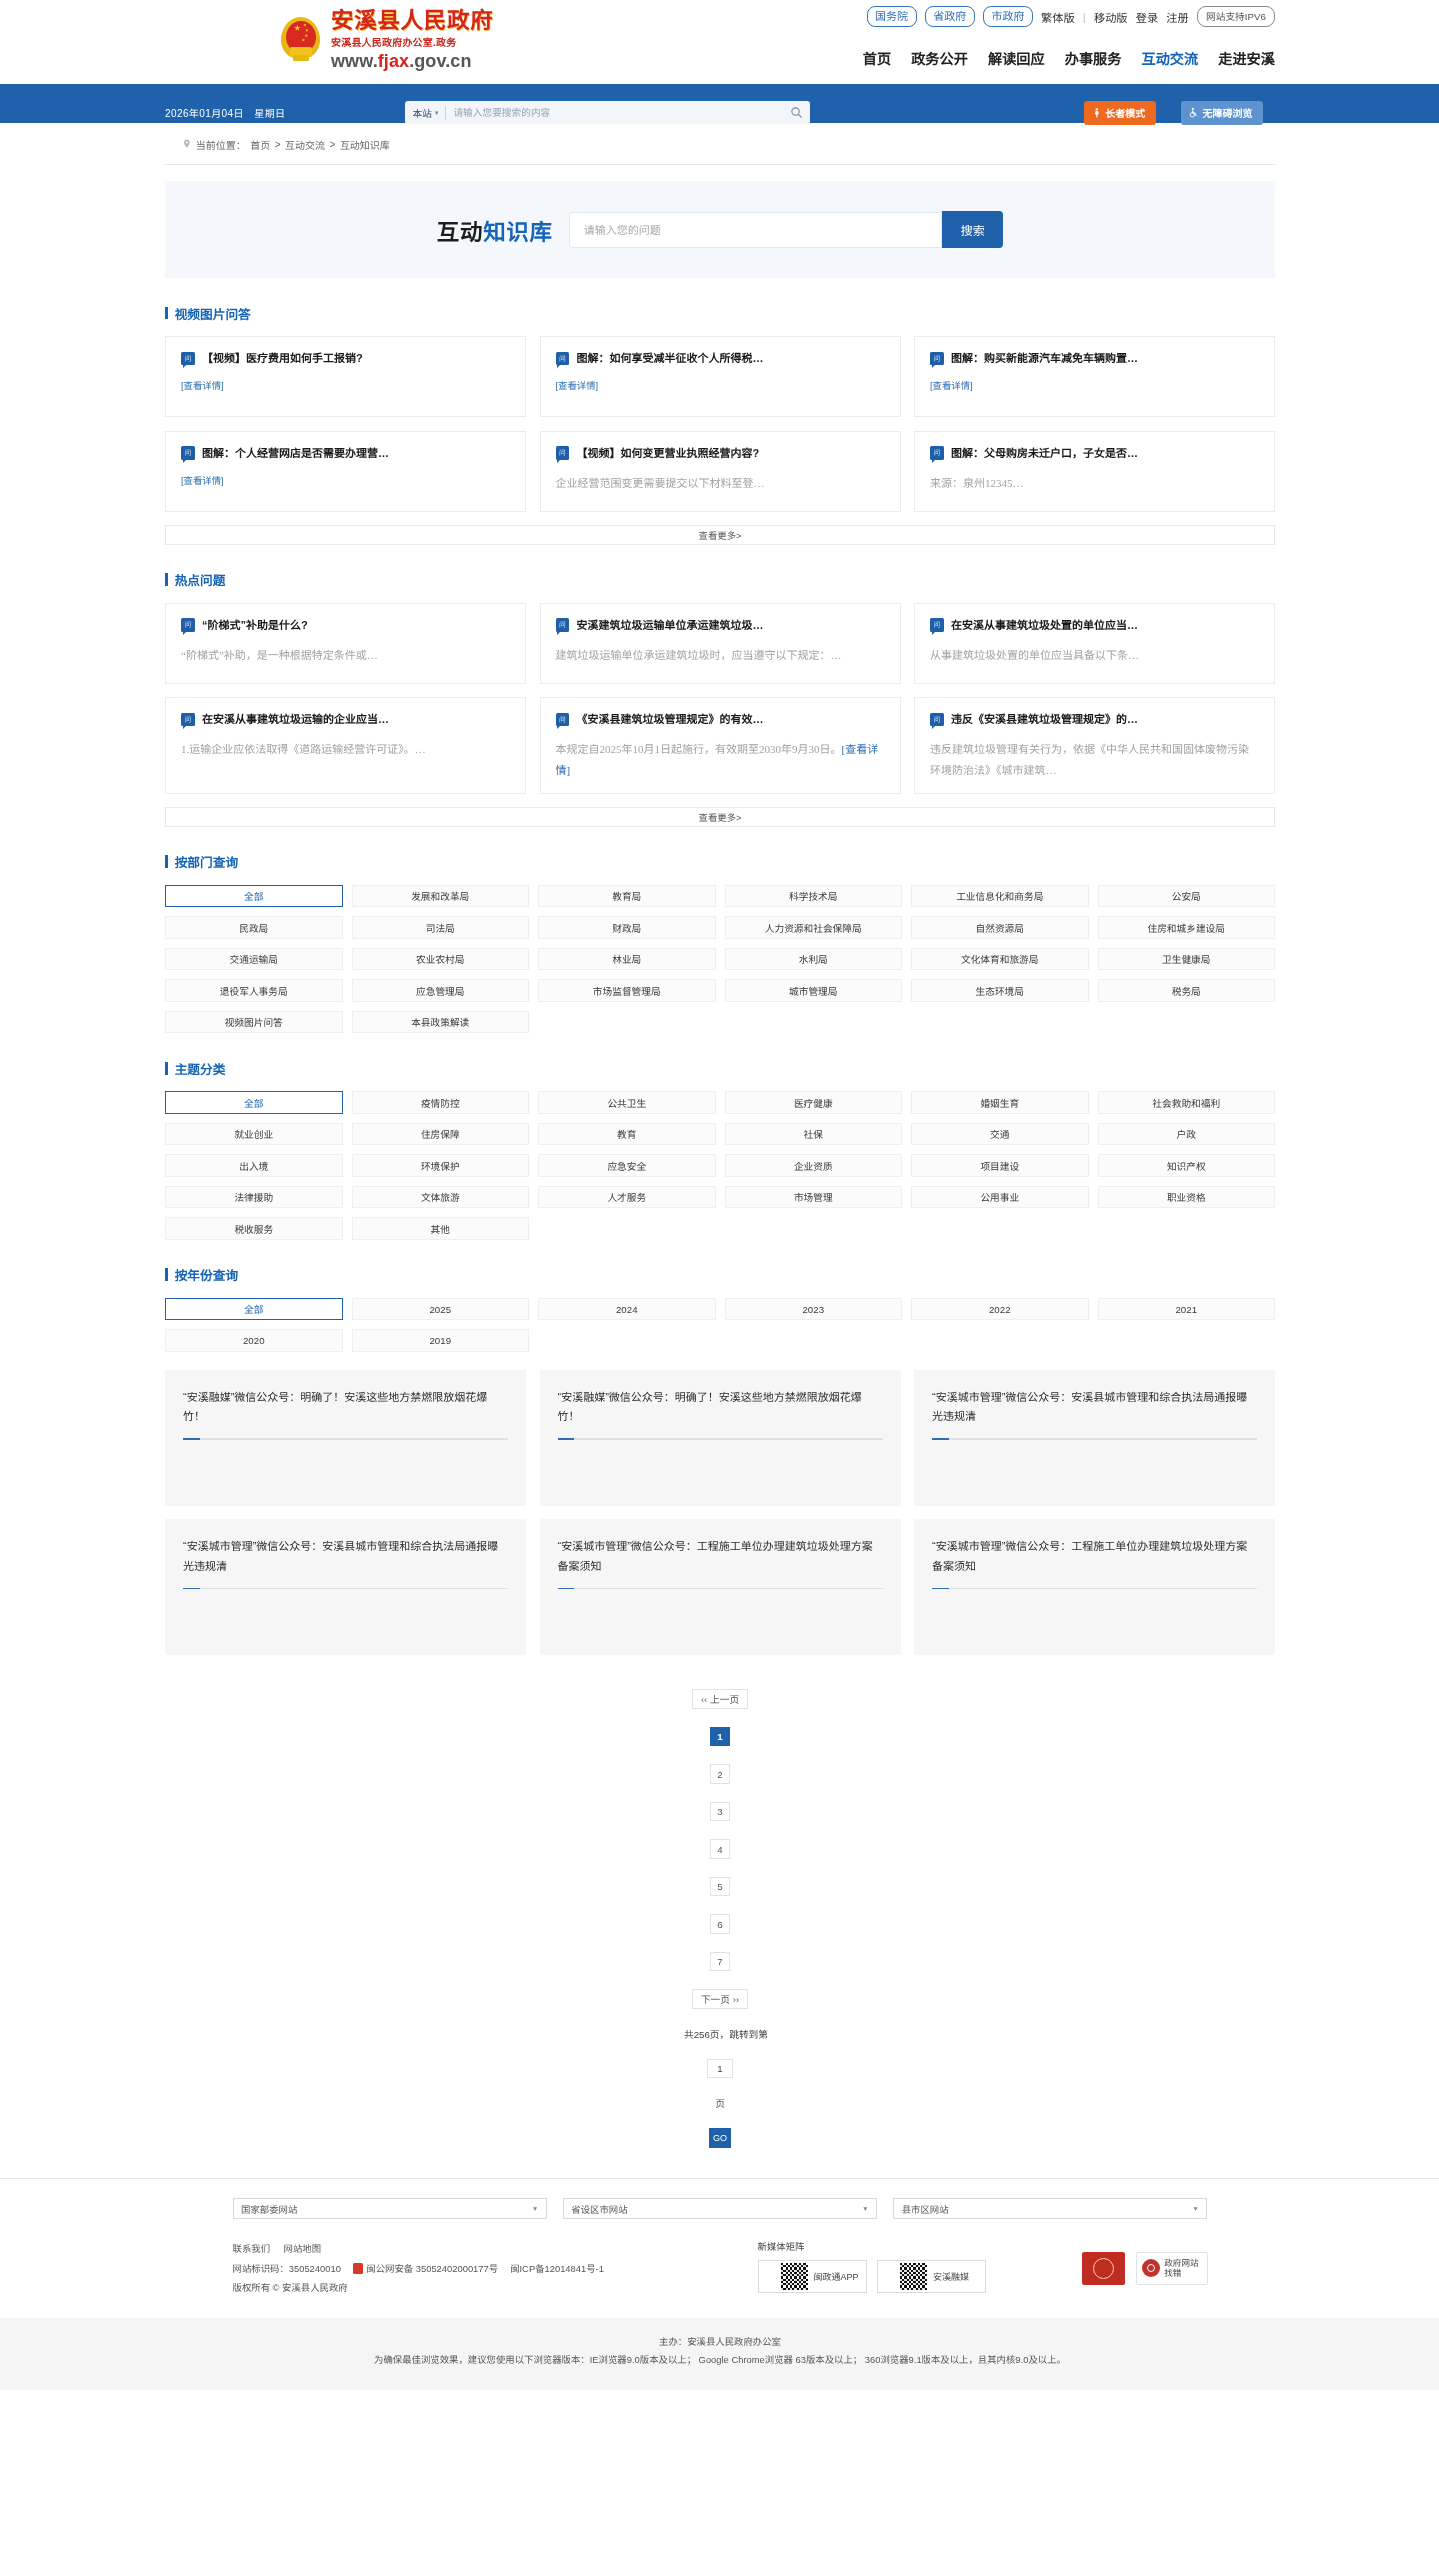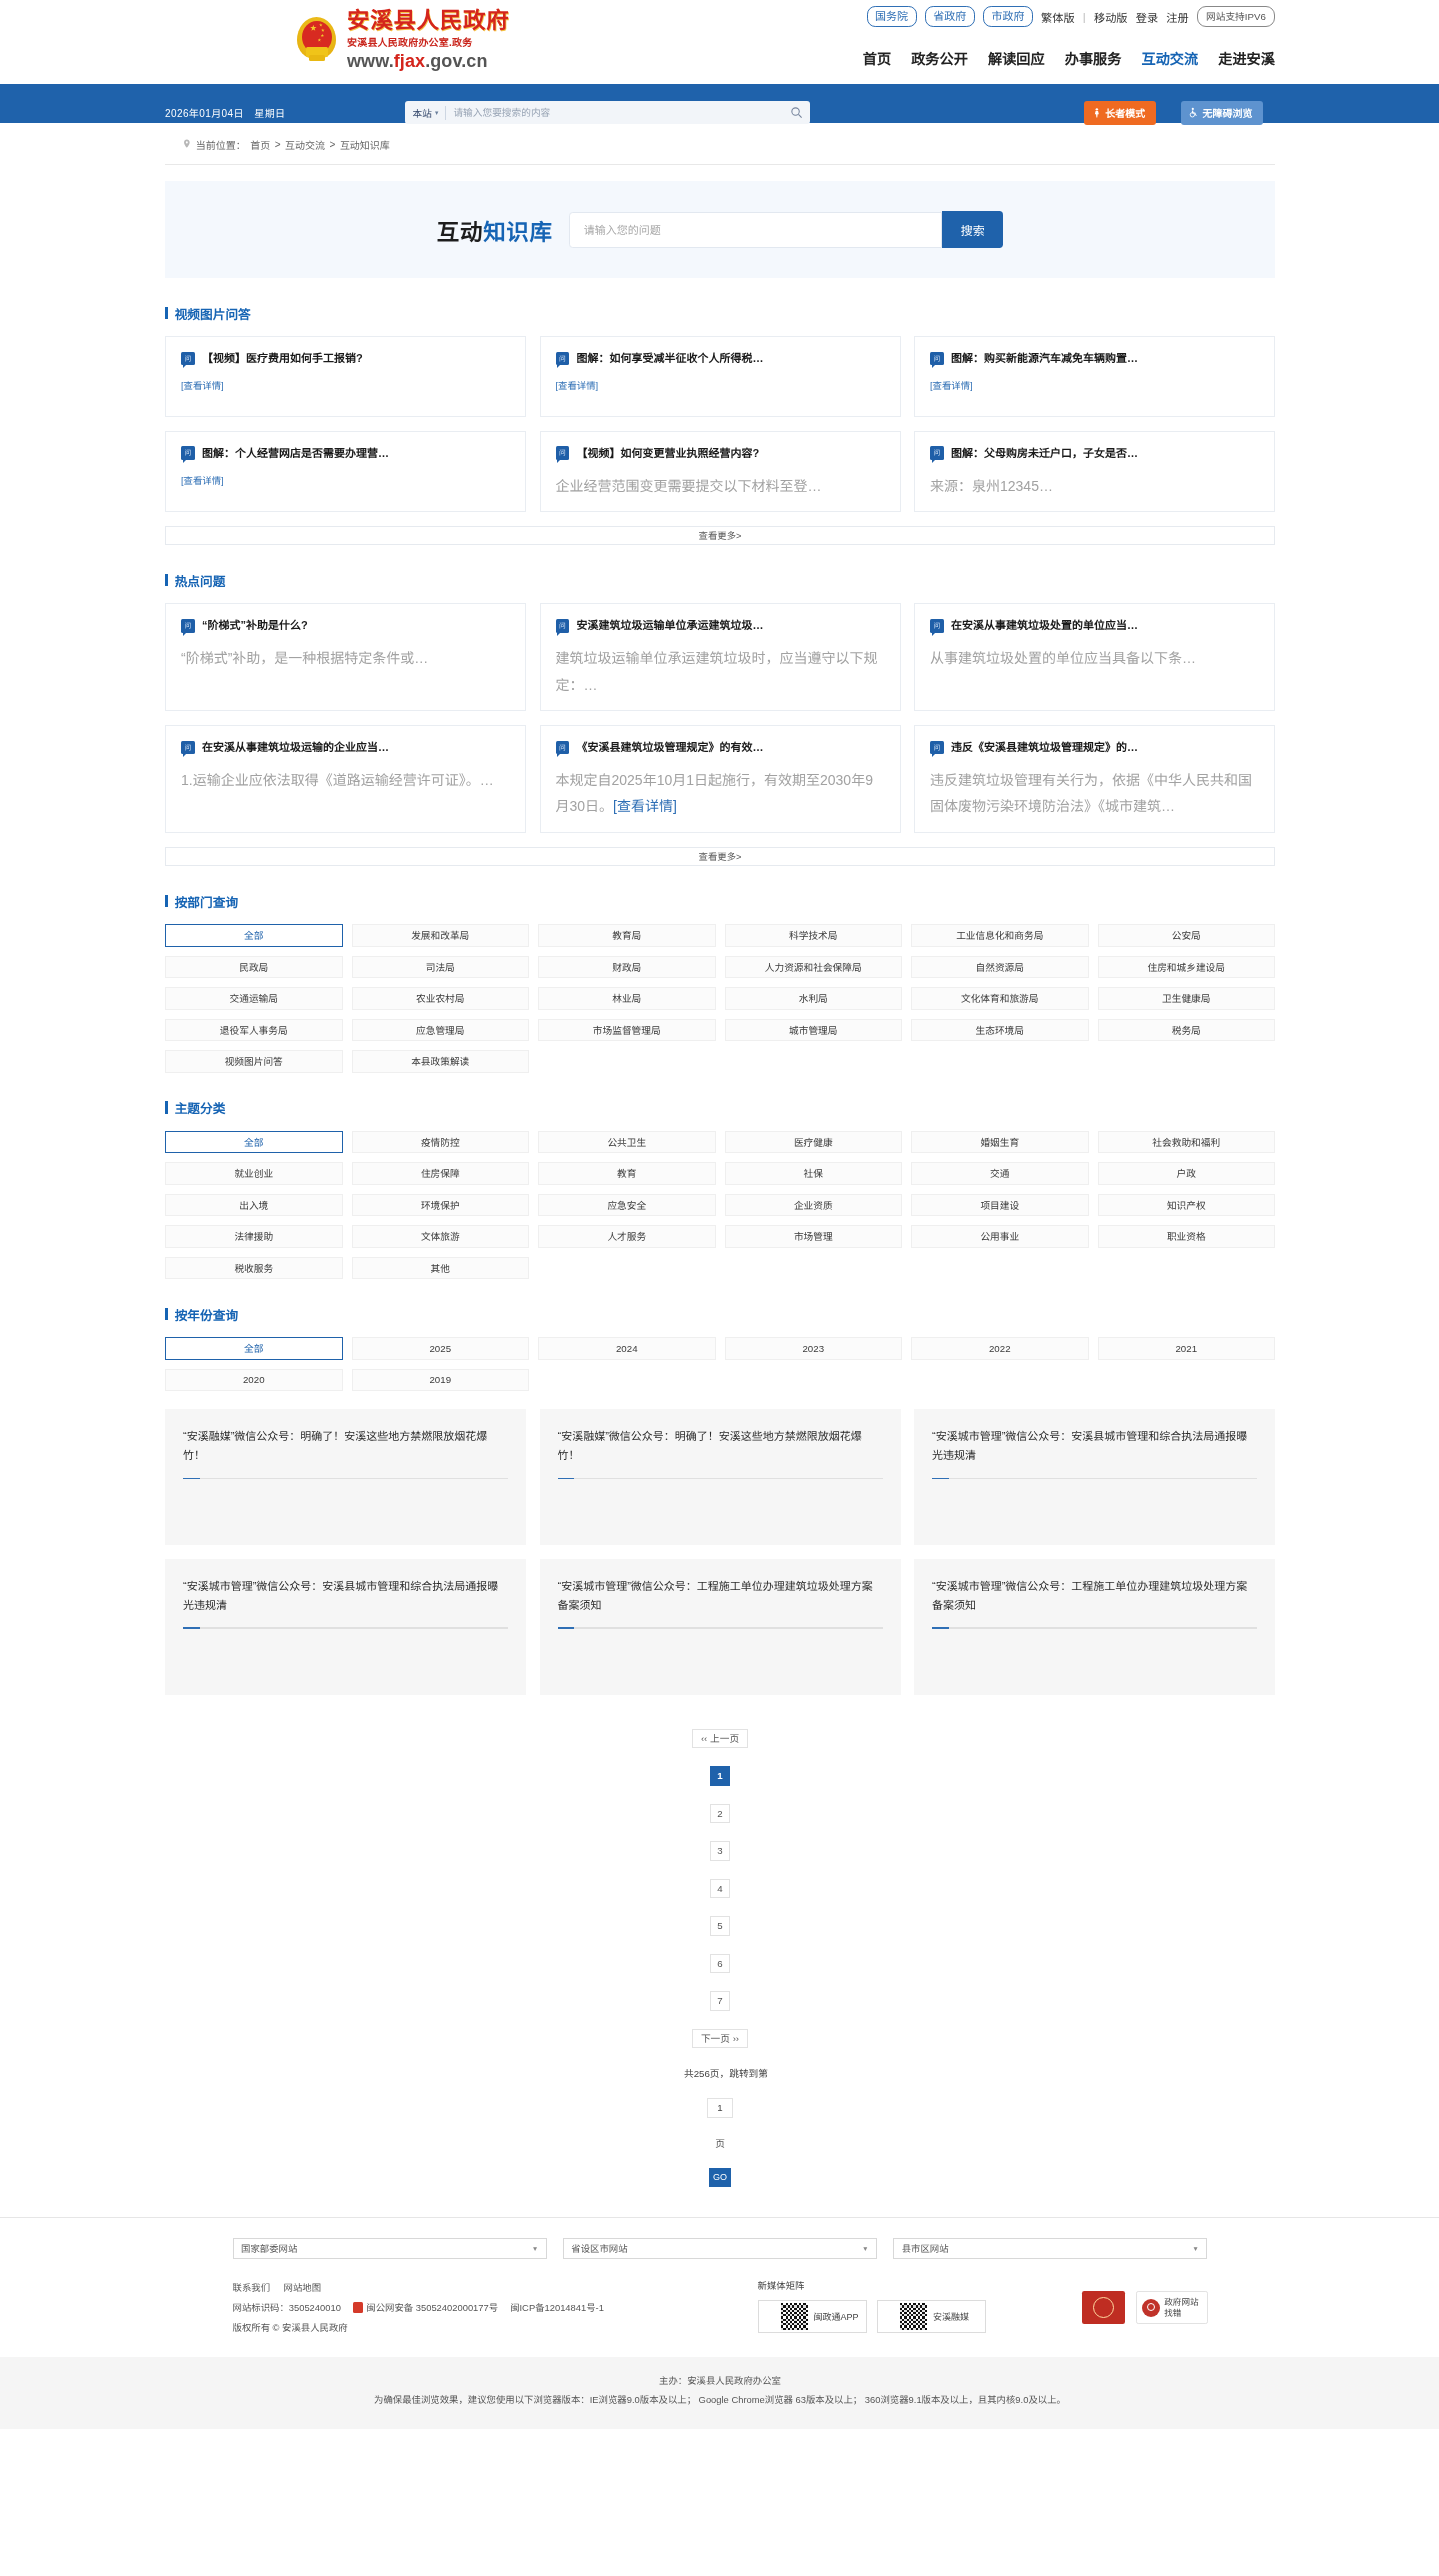--- a/index.html
+++ b/index.html
@@ -28,21 +28,21 @@
   }
   .top-links .plain { color: #333; cursor: pointer; font-size: 11.2px; white-space: nowrap; }
   .top-links .sep { color: #bbb; font-size: 11.2px; }
   .ipv6-pill {
     border: 0.7px solid #888; color: #555; border-radius: 9px;
     padding: 2.2px 8.2px 3px; font-size: 9.7px; cursor: pointer; white-space: nowrap;
   }
 
   
   .logo-block {
-    position: absolute; left: 130px; top: 7.5px;
+    position: absolute; left: 114px; top: 7.5px;
     display: flex; align-items: center; gap: 9px;
   }
   .emblem {
     width: 43px; height: 48px; position: relative; flex: 0 0 43px;
   }
   .emblem .ring {
     position: absolute; left: 2.2px; top: 1.5px; width: 39px; height: 42px;
     background: radial-gradient(ellipse at 50% 42%, #f2c12e 0%, #eab916 55%, #e2a90c 100%);
     border-radius: 50% 50% 46% 46% / 55% 55% 45% 45%;
   }
@@ -186,22 +186,22 @@
   .q-icon span {
     color: #cfe0f4; font-size: 6.7px; line-height: 13.5px;
     display: block; text-align: center;
   }
   .qa-title {
     font-size: 11px; font-weight: bold; color: #1a1a1a; line-height: 1.35;
     overflow: hidden; white-space: nowrap; text-overflow: ellipsis;
   }
   .qa-detail { margin-top: 12px; font-size: 9.4px; color: #2f6fb5; cursor: pointer; }
   .qa-desc {
-    margin-top: 12px; font-size: 14px; color: #a2a2a2; line-height: 1.9;
-    display: -webkit-box; -webkit-line-clamp: 2; -webkit-box-orient: vertical; overflow: hidden;
+    margin-top: 12px; font-size: 11px; color: #a2a2a2; line-height: 1.9;
+    display: -webkit-box; -webkit-line-clamp: 2; -webkit-box-orient: vertical; overflow: hidden; font-family: Liberation Serif, serif;
   }
   .qa-desc .inline-detail { color: #2f6fb5; }
 
   .more-bar {
     margin-top: 13.5px; height: 19.5px; border: 0.7px solid #e6eaef; background: #fff;
     display: flex; align-items: center; justify-content: center;
     font-size: 9.4px; color: #5a5a5a; cursor: pointer;
   }
 
   

